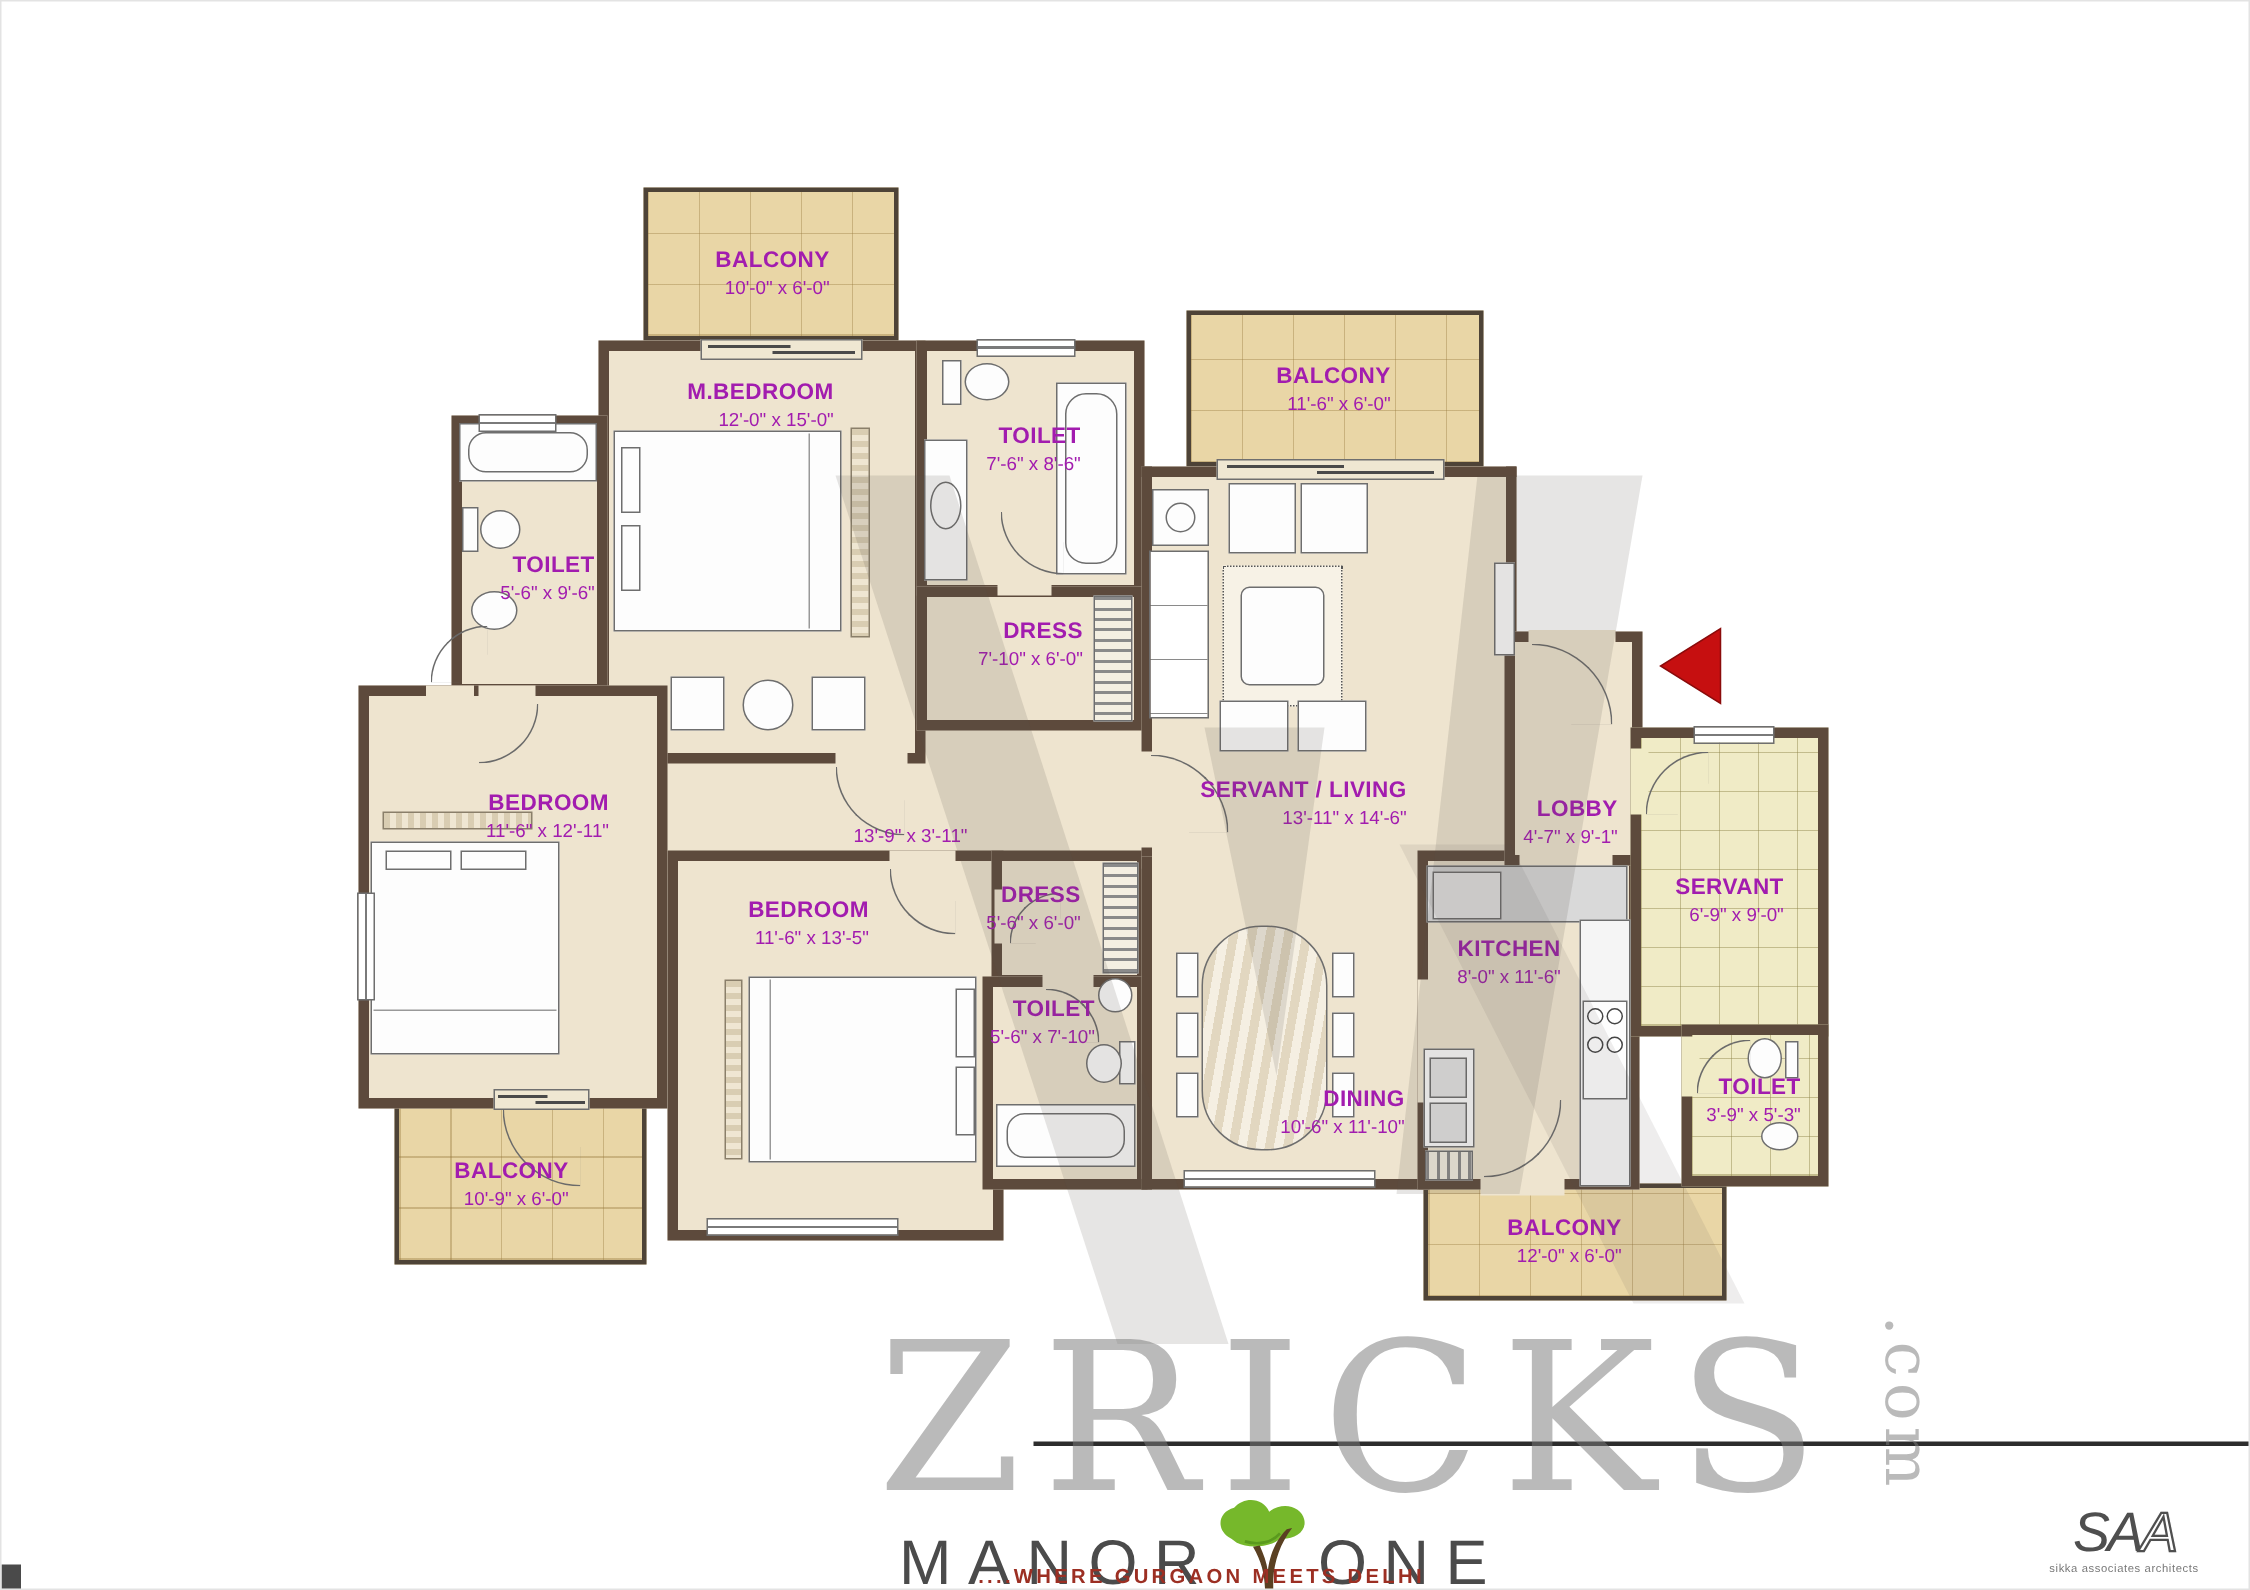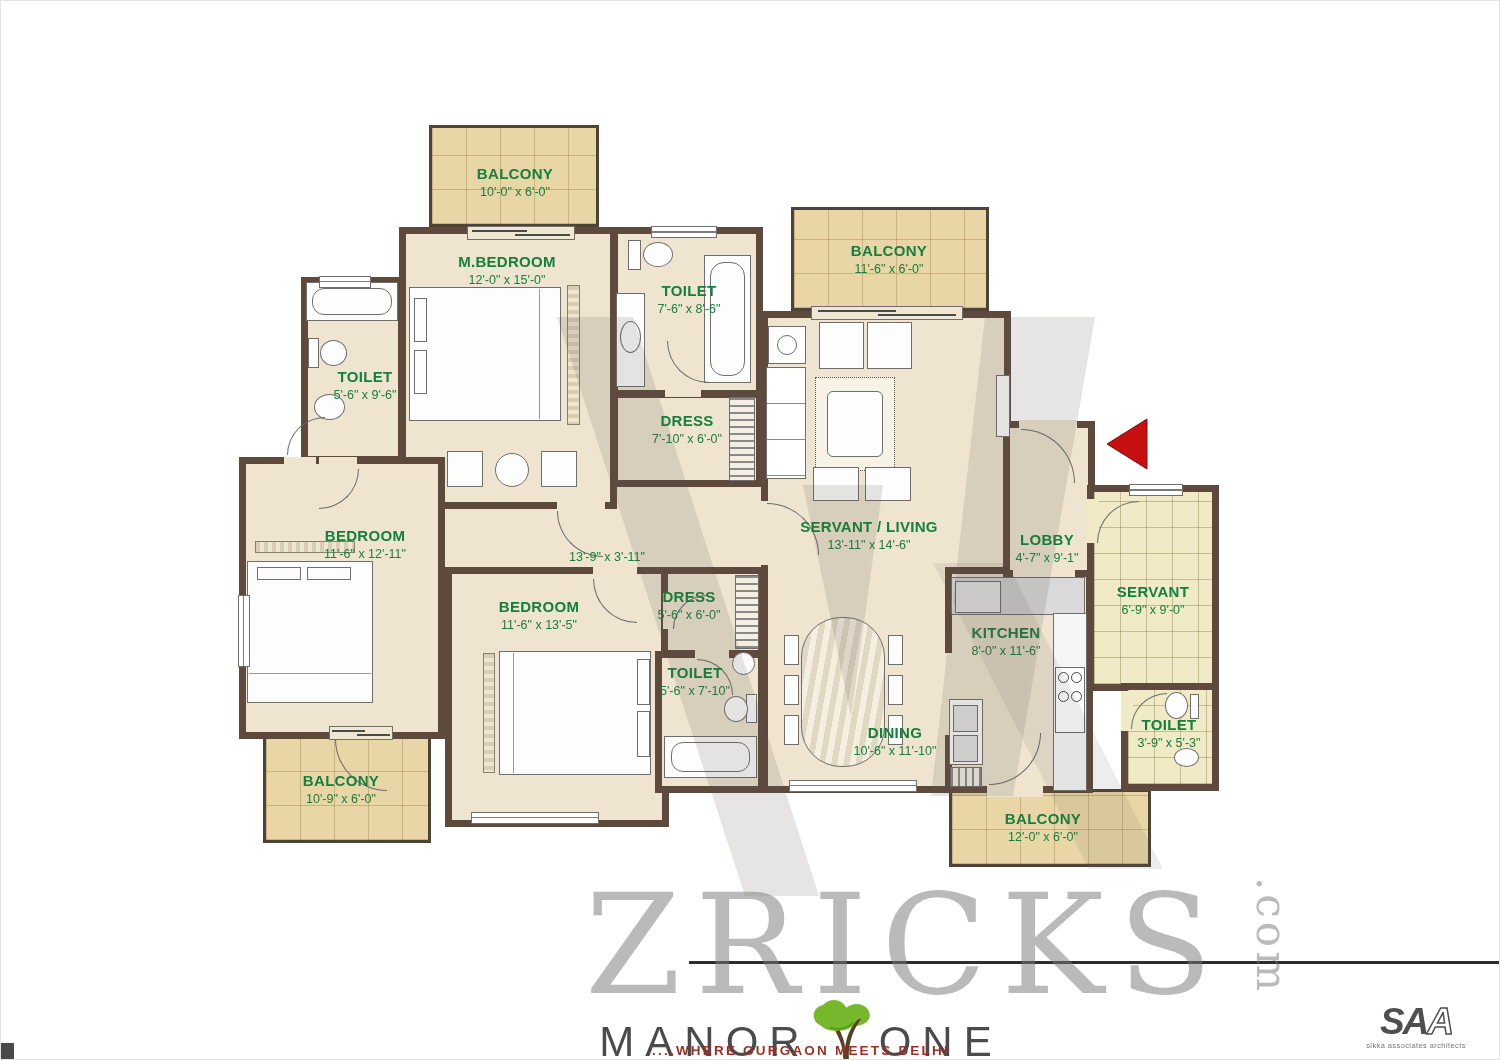--- a/index.html
+++ b/index.html
@@ -7,21 +7,21 @@
          font-family:"Liberation Sans",sans-serif;border:1px solid #e3e3e3;box-sizing:border-box}
   .abs{position:absolute}
   .floorfill{position:absolute;background:#eee4cf;z-index:1}
   .room{position:absolute;box-sizing:border-box;background:#eee4cf;border:7px solid #5d4a3c;z-index:2}
   .balc{position:absolute;box-sizing:border-box;background:#e9d6a6;border:3px solid #4e4337;z-index:2;
         background-image:repeating-linear-gradient(0deg,rgba(150,120,60,.38) 0 1px,transparent 1px 34px),
                          repeating-linear-gradient(90deg,rgba(150,120,60,.38) 0 1px,transparent 1px 34px)}
   .tiles{background:#f0ebc6;
         background-image:repeating-linear-gradient(0deg,rgba(140,130,70,.45) 0 1px,transparent 1px 26px),
                          repeating-linear-gradient(90deg,rgba(140,130,70,.45) 0 1px,transparent 1px 26px)}
-  .lbl{position:absolute;transform:translateX(-50%);text-align:center;z-index:5;color:#15803d;
+  .lbl{position:absolute;transform:translateX(-50%);text-align:right;z-index:5;color:#a21caf;
        white-space:nowrap;line-height:1.3}
   .lbl .nm{font-weight:bold;font-size:15px;letter-spacing:.3px;display:block}
   .lbl .dm{font-size:12.5px;display:block}
   .furn{position:absolute;box-sizing:border-box;background:#fdfdfd;border:1px solid #6e6e6e;z-index:3}
   .gray{background:#d9d9d9}
   .circle{border-radius:50%}
   .winH{position:absolute;box-sizing:border-box;border:1px solid #6f6f6f;z-index:4;
         background:linear-gradient(to bottom,#fff 40%,#7a7a7a 40%,#7a7a7a 55%,#fff 55%)}
   .winV{position:absolute;box-sizing:border-box;border:1px solid #6f6f6f;z-index:4;
         background:linear-gradient(to right,#fff 40%,#7a7a7a 40%,#7a7a7a 55%,#fff 55%)}
@@ -298,20 +298,20 @@
       <path d="M14 32 C2 26 4 12 16 9 C24 0 38 2 42 12 C52 4 66 8 68 18 C70 27 60 33 50 32 C42 39 26 39 18 35 Z" fill="#76b82b"></path>
       <path d="M24 34 C34 37 44 35 50 28" stroke="#5a9a1e" stroke-width="2" fill="none"></path>
       <path d="M39 74 C39 60 37 50 30 38 L35 37 C38 44 40 49 41 56 C42 46 46 34 55 25 L59 24 C50 36 46 48 45 62 L45 74 Z" fill="#5a4022"></path>
     </svg>
     <span style="font-size:42px;letter-spacing:11px;color:#4b4b4b;line-height:1">ONE</span>
   </div>
   <div style="position:absolute;left:800px;top:1042px;transform:translateX(-50%);font-size:13.5px;font-weight:bold;
               letter-spacing:2.2px;color:#9c2f23;white-space:nowrap;z-index:9">....WHERE GURGAON MEETS DELHI</div>
 
   <div style="position:absolute;left:1360px;top:1002px;width:110px;text-align:center;z-index:6">
-    <div style="font-size:37px;font-style:italic;font-weight:bold;color:#4f4f4f;letter-spacing:-2px;line-height:1">
+    <div style="font-size:37px;font-style:italic;font-weight:normal;color:#4f4f4f;letter-spacing:-2px;line-height:1">
       <span>SA</span><span style="color:#fff;-webkit-text-stroke:1.5px #4f4f4f;text-shadow:0 0 1px #4f4f4f">A</span>
     </div>
     <div style="font-size:7.5px;color:#777;letter-spacing:.4px;margin-top:1px">sikka associates architects</div>
   </div>
 
   <div style="position:absolute;left:0;top:1042px;width:13px;height:18px;background:#4a4a4a;z-index:6"></div>
 </div>
 
 </body></html>

